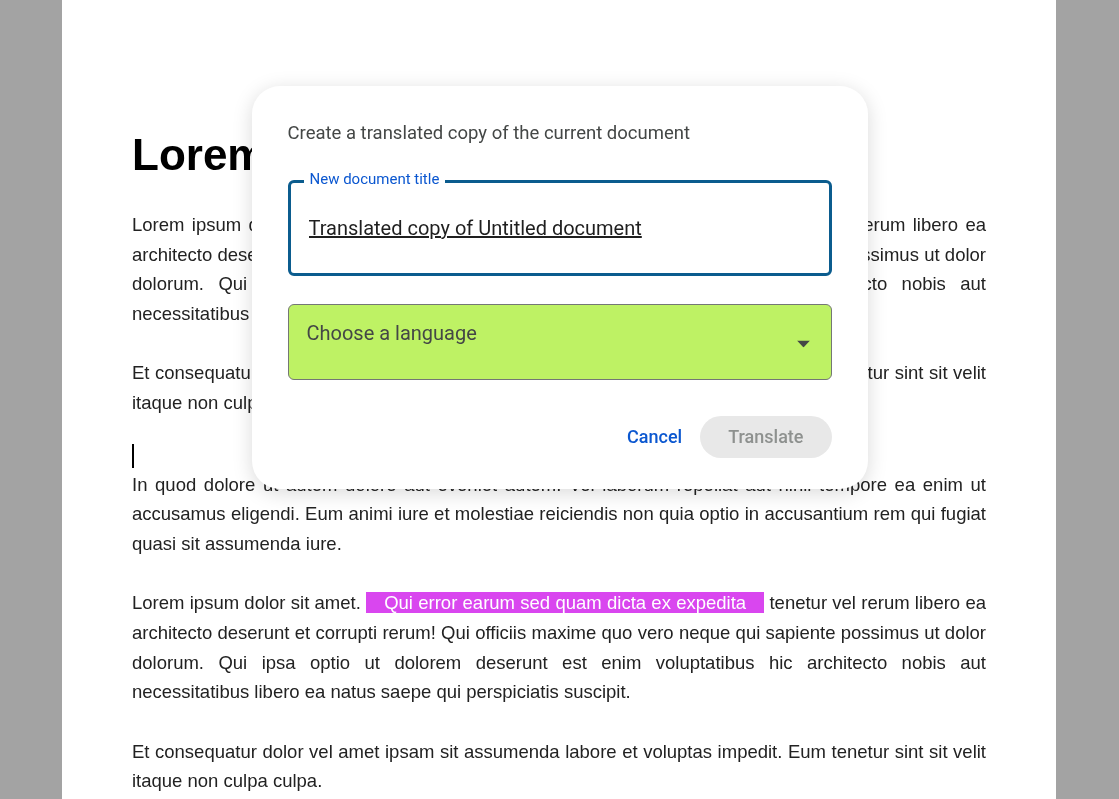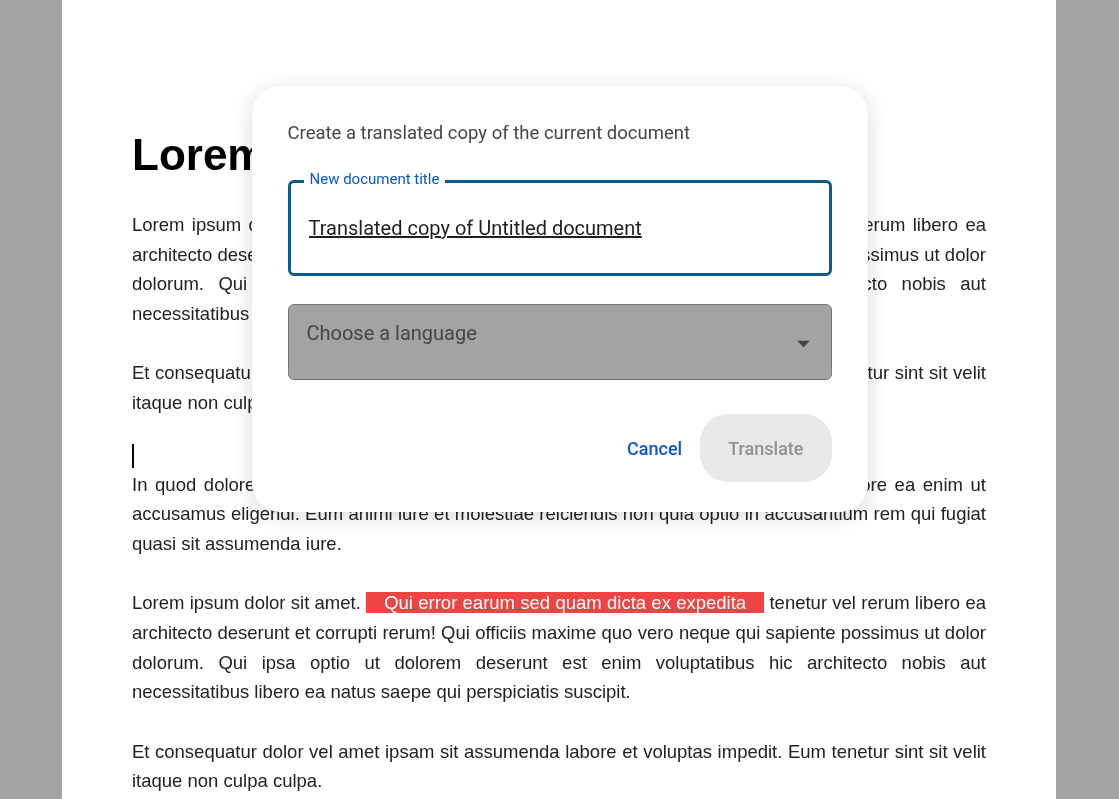--- a/index.html
+++ b/index.html
@@ -49,21 +49,21 @@
     .text-cursor {
       position: absolute;
       left: 0;
       top: -4px;
       width: 2px;
       height: 24px;
       background: #000;
     }
     
     .highlighted {
-      background: #ef4444;
+      background: #d946ef;
       color: white;
       padding: 0 18px;
     }
     
     .modal-overlay {
       position: absolute;
       top: 0;
       left: 0;
       right: 0;
       bottom: 0;
@@ -134,21 +134,21 @@
     
     .language-select {
       width: 100%;
       height: 76px;
       border: 1px solid #747775;
       border-radius: 6px;
       padding: 0 50px 18px 18px;
       font-size: 20px;
       color: #444746;
       font-family: inherit;
-      background: #a3a3a3;
+      background: #bef264;
       appearance: none;
       -webkit-appearance: none;
       cursor: pointer;
       display: flex;
       align-items: center;
     }
     
     .dropdown-icon {
       position: absolute;
       right: 22px;
@@ -182,21 +182,21 @@
       font-family: inherit;
     }
     
     .btn-translate {
       background: #e8e8e8;
       border: none;
       color: #8e918f;
       font-size: 18px;
       font-weight: 500;
       padding: 0 28px;
-      height: 68px;
+      height: 42px;
       border-radius: 28px;
       cursor: not-allowed;
       font-family: inherit;
     }
   </style>
 </head>
 <body>
 
 <div class="document-page">
   <h1 class="doc-heading">Lorem Ipsum</h1>

